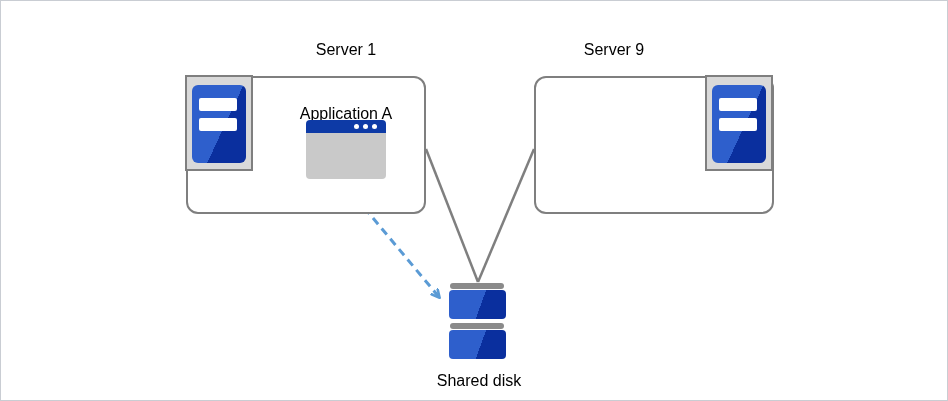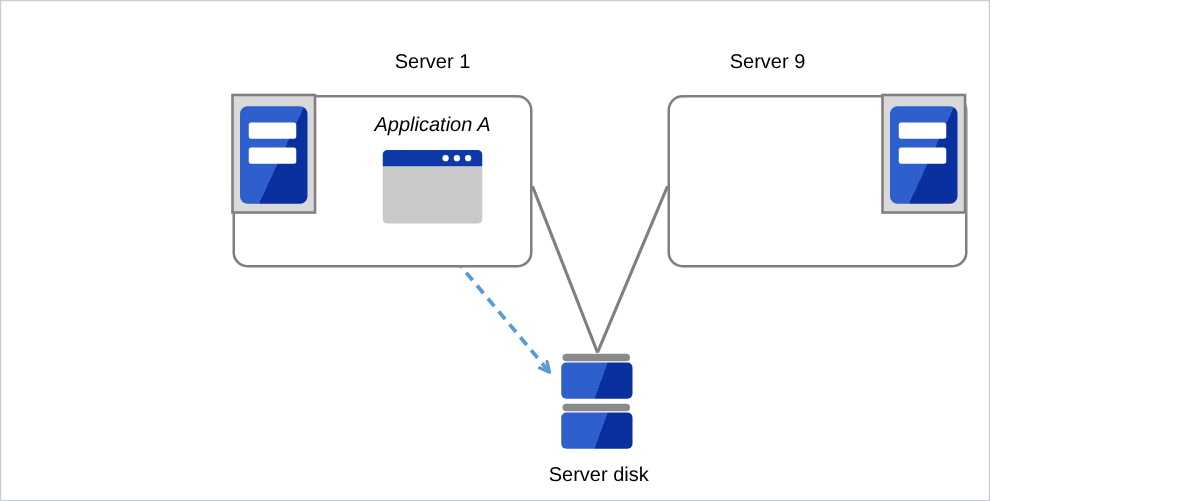--- a/index.html
+++ b/index.html
@@ -1,21 +1,21 @@
 <!DOCTYPE html>
 <html><head>
 <meta charset="utf-8">
 <style>
   * { margin: 0; padding: 0; box-sizing: border-box; }
   html, body { background: #ffffff; }
   body { font-family: "Liberation Sans", "DejaVu Sans", sans-serif; }
 
   .canvas {
     position: relative;
-    width: 792px;
+    width: 948px;
     height: 401px;
     background: #ffffff;
     border: 1px solid #c9cdd3;
     overflow: hidden;
   }
 
   .svg-layer {
     position: absolute;
     left: 0; top: 0;
     width: 948px; height: 401px;
@@ -117,21 +117,21 @@
     width: 57px; height: 29px;
     border-radius: 4px;
     background: linear-gradient(110deg, #2e5fcc 0%, #2e5fcc 55%, #0a2f9e 55%, #0a2f9e 100%);
     z-index: 3;
   }
   .disk-unit.unit1 { top: 289px; }
   .disk-unit.unit2 { top: 329px; }
 
   .label-server1 { left: 265px; top: 40px; width: 160px; }
   .label-server2 { left: 533px; top: 40px; width: 160px; }
-  .label-application { left: 283px; top: 91px; width: 124px; font-style: italic; }
+  .label-application { left: 283px; top: 104px; width: 124px; }
   .label-shared-disk { left: 405px; top: 371px; width: 146px; }
 </style>
 </head>
 <body>
 
 <div class="canvas">
 
   <svg class="svg-layer" viewBox="0 0 948 401" xmlns="http://www.w3.org/2000/svg">
     <defs>
       <marker id="openArrow" markerWidth="12" markerHeight="12" refX="8" refY="5" orient="auto" markerUnits="userSpaceOnUse">
@@ -139,21 +139,21 @@
       </marker>
     </defs>
     <line x1="425" y1="148" x2="477" y2="281" stroke="#7f7f7f" stroke-width="2.5"></line>
     <line x1="533" y1="148" x2="477" y2="281" stroke="#7f7f7f" stroke-width="2.5"></line>
     <line x1="346" y1="186" x2="438" y2="296" stroke="#5b9bd5" stroke-width="3" stroke-dasharray="8 5.5" marker-end="url(#openArrow)"></line>
   </svg>
 
   <div class="node-label label-server1">Server 1</div>
   <div class="node-label label-server2">Server 9</div>
   <div class="node-label label-application">Application A</div>
-  <div class="node-label label-shared-disk">Server disk</div>
+  <div class="node-label label-shared-disk">Shared disk</div>
 
   <div class="server-box s1"></div>
   <div class="server-icon s1">
     <div class="server-tower">
       <div class="tower-slot slot1"></div>
       <div class="tower-slot slot2"></div>
     </div>
   </div>
 
   <div class="server-box s2"></div>

